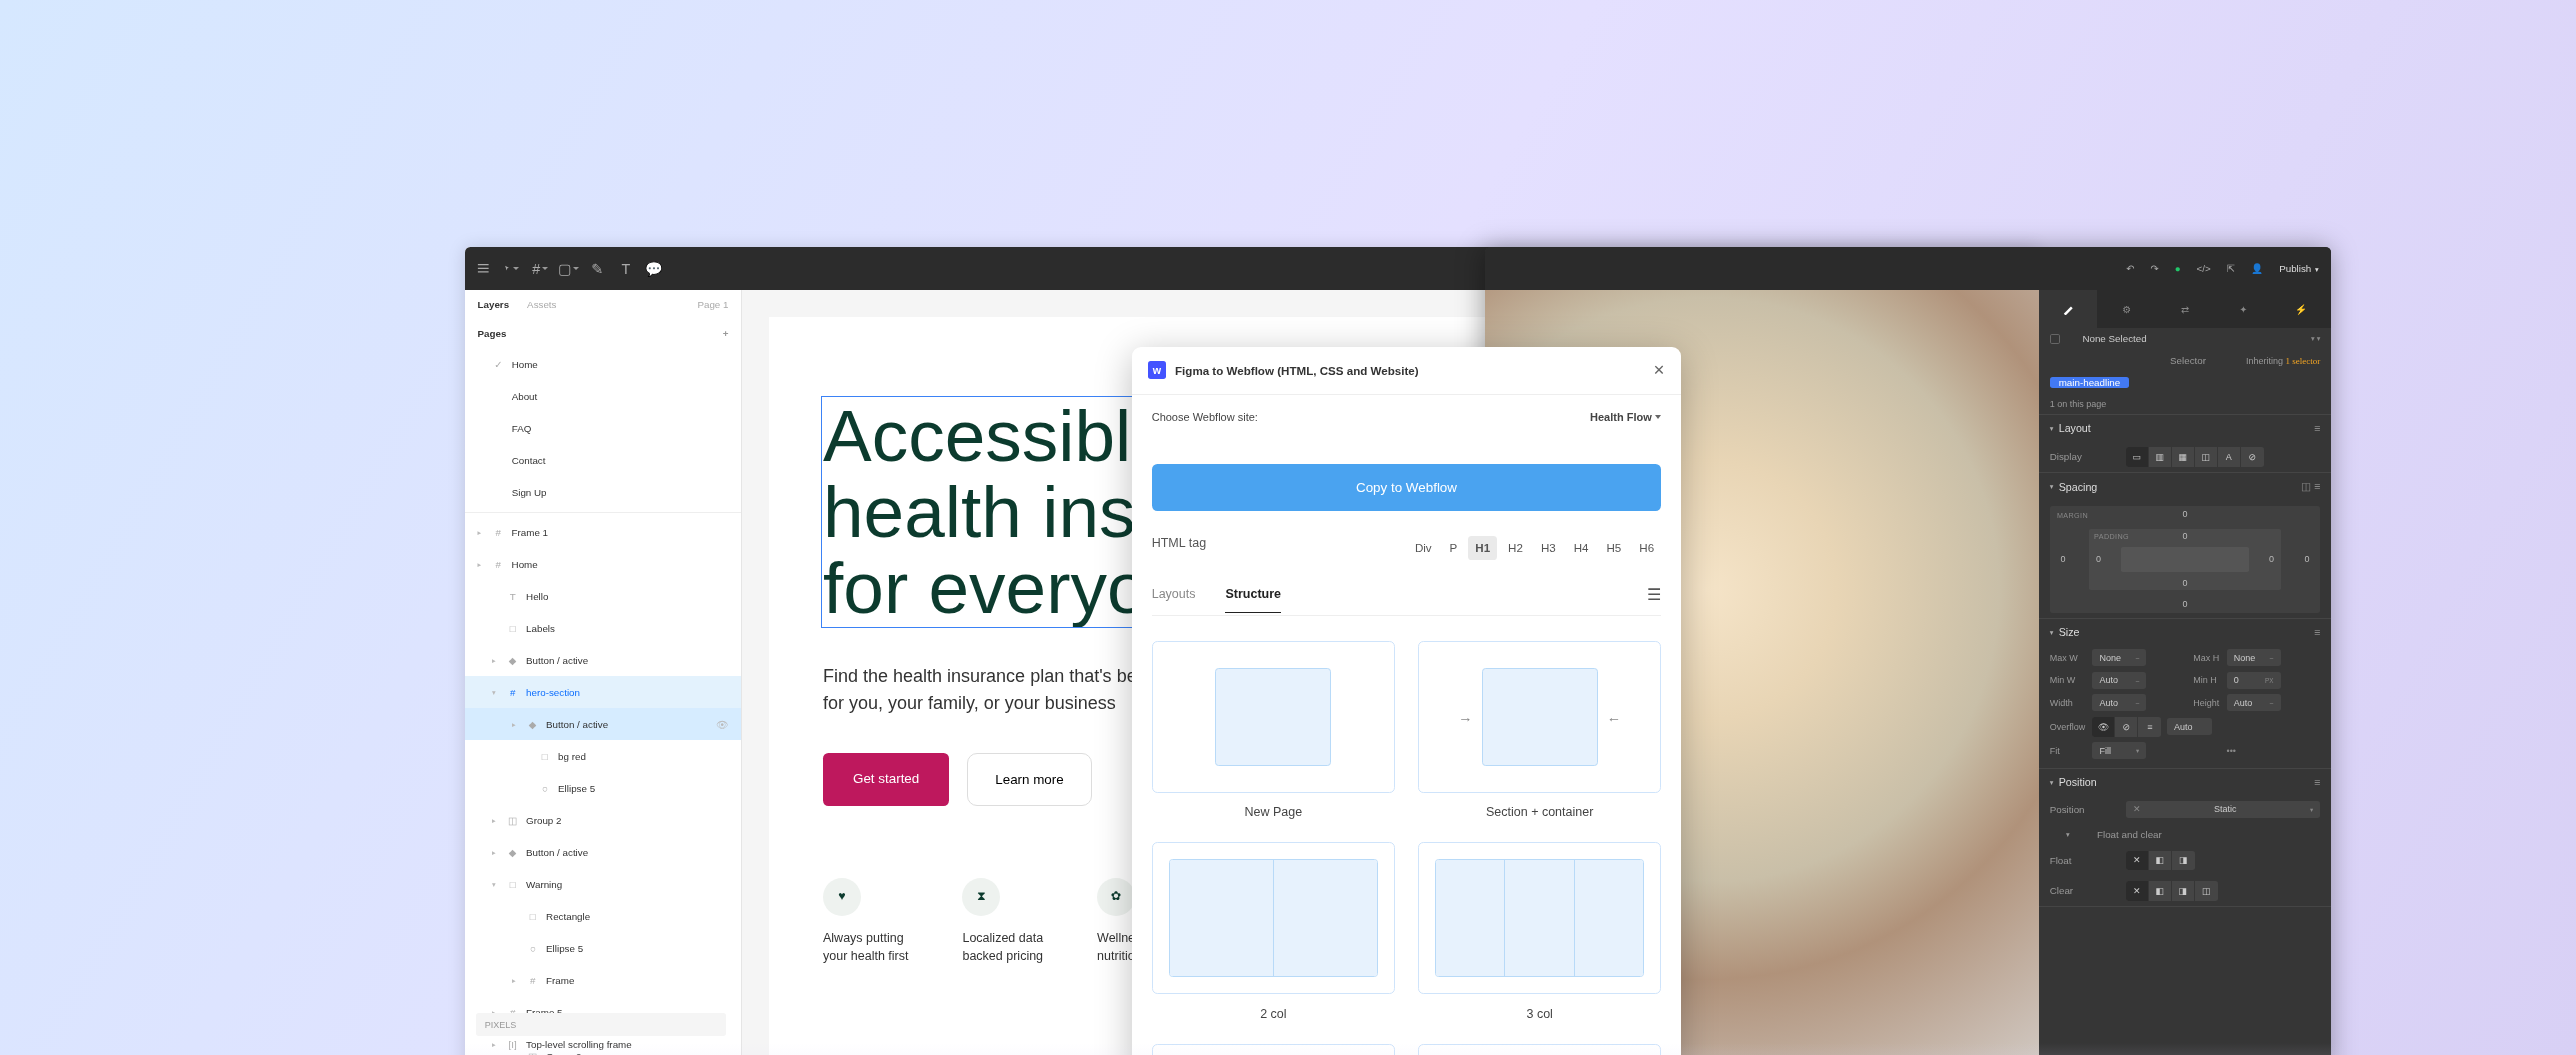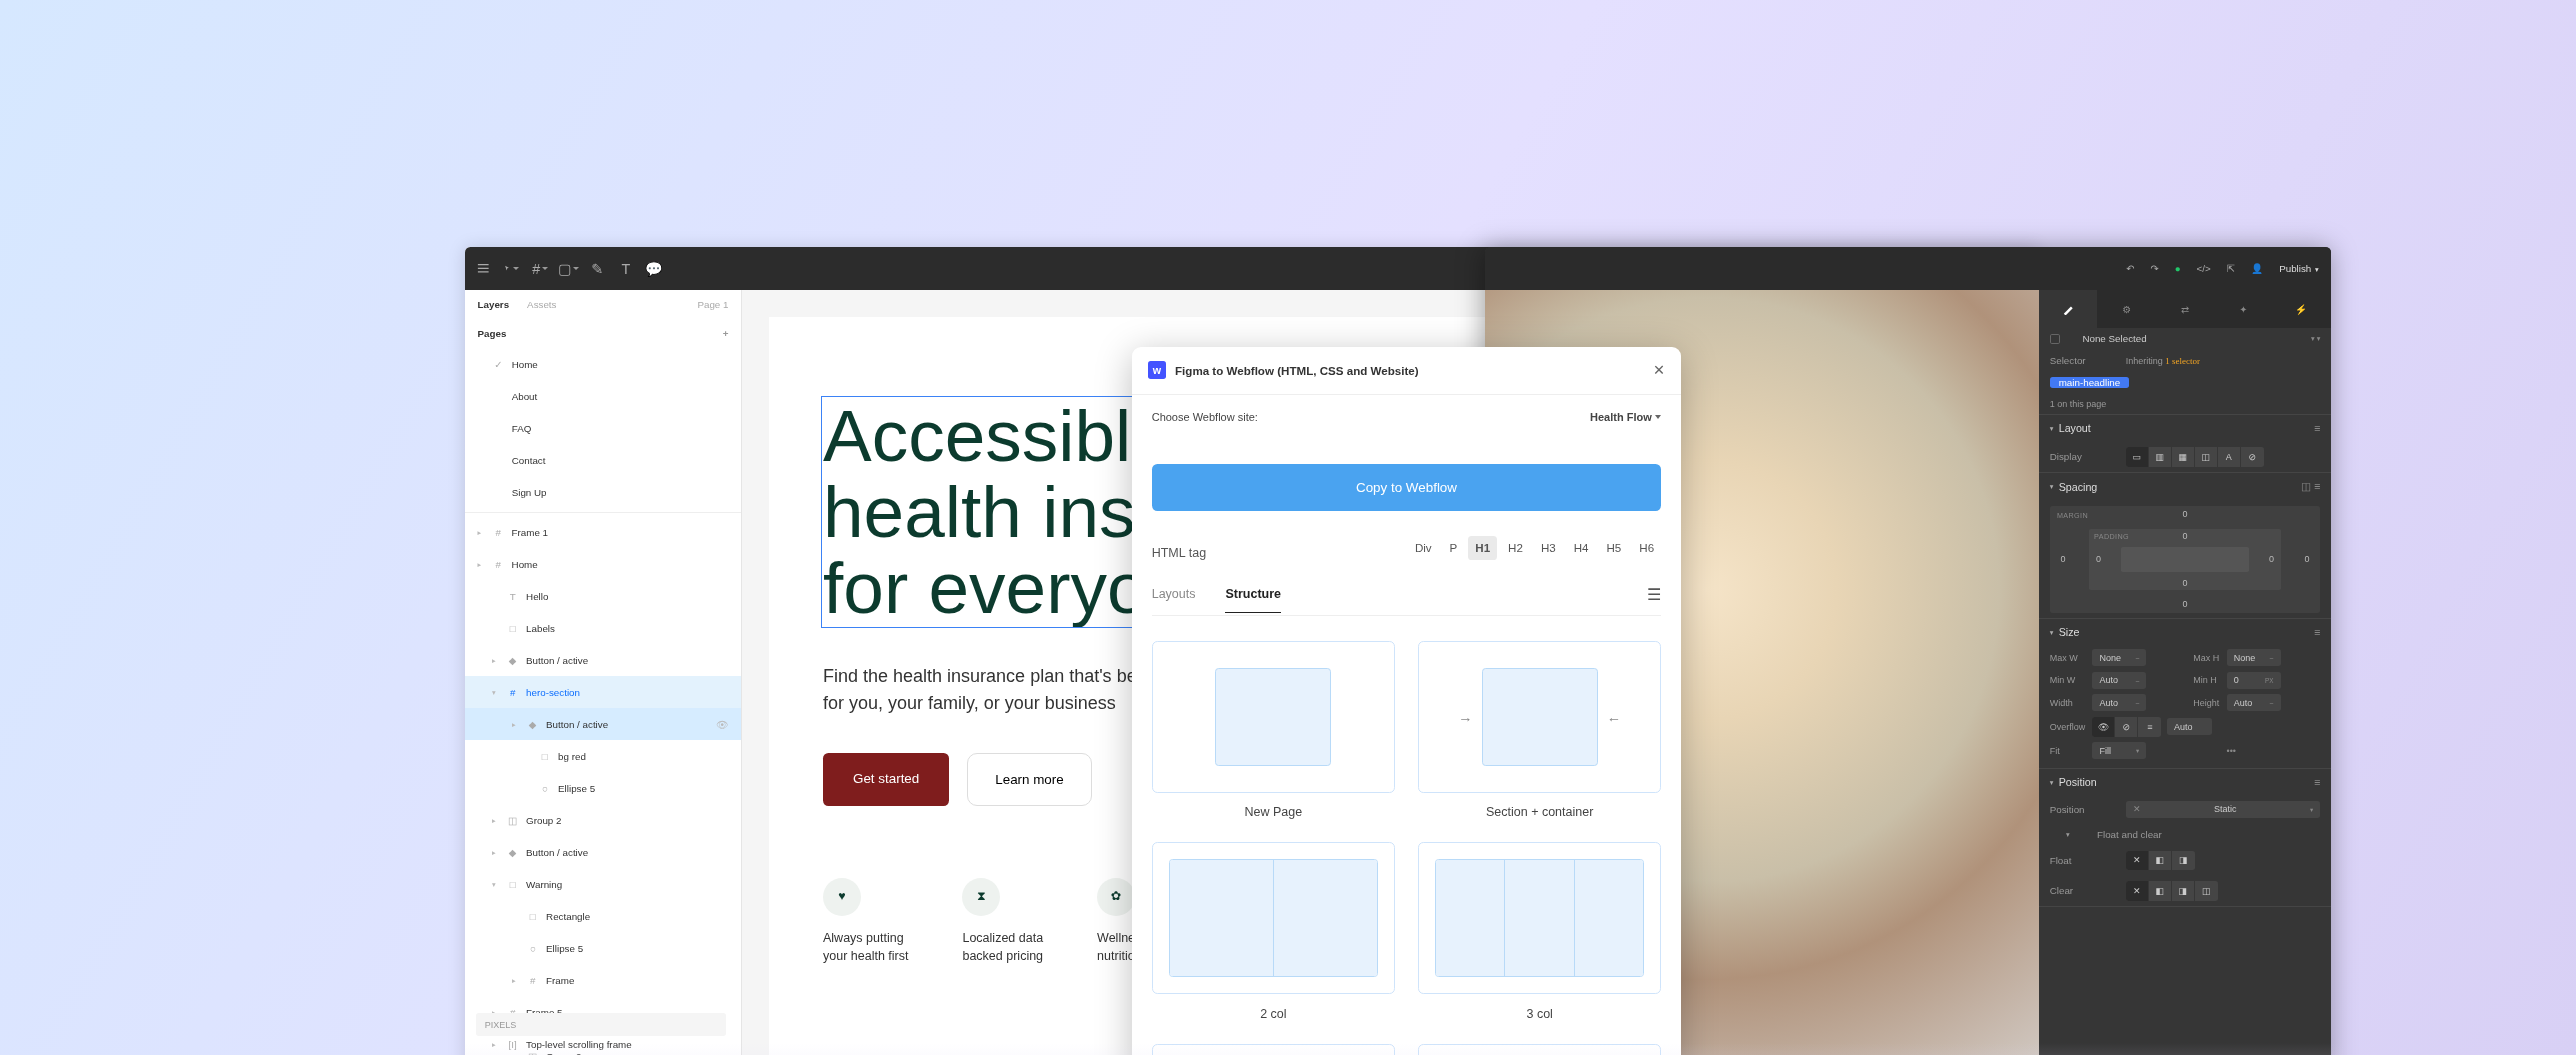--- a/index.html
+++ b/index.html
@@ -26,21 +26,21 @@
 .lp-row .eye { margin-left:auto; color:#bbb; }
 .lp-mask { position:absolute; left:10.7px; width:250px; height:23px; background:#f5f5f5; border-radius:2.7px; font-size:9px; color:#999; display:flex; align-items:center; padding:0 9px; }
 
 .canvas { position: absolute; left: 277px; top: 43px; right: 0; bottom: 0; background: #f5f5f5; }
 .artboard { position: absolute; left: 27px; top: 27px; width: 1234px; height: 823px; background:#fff; }
 .hero { padding: 81px 54px; }
 .hero h1 { font-family: Georgia, serif; font-size: 73px; line-height: 1.04; font-weight: 500; color: #0c3b2e; }
 .hero h1 .sel { outline: 1.8px solid #3b82f6; outline-offset: 1.8px; display:inline-block; }
 .hero-sub { margin-top:36px; font-size:18px; color:#333; line-height:1.5; }
 .hero-btns { margin-top:36px; display:flex; gap:18px; }
-.btn-primary { background:#7f1d1d; color:#fff; padding:18px 30px; border-radius:5.4px; font-size:13.4px; cursor:pointer; }
+.btn-primary { background:#be185d; color:#fff; padding:18px 30px; border-radius:5.4px; font-size:13.4px; cursor:pointer; }
 .btn-secondary { background:#fff; border:0.9px solid #ddd; padding:18px 27px; border-radius:10px; font-size:13.4px; cursor:pointer; }
 .features { display:flex; gap:54px; margin-top:72px; }
 .feat { font-size:12.5px; color:#333; line-height:1.4; }
 .feat .circ { width:38px; height:38px; border-radius:50%; background:#eef2ef; display:flex; align-items:center; justify-content:center; margin-bottom:14.3px; color:#0c3b2e; }
 
 
 .webflow { position: absolute; left: 1020px; top: 0; width: 846px; height: 900px; background:#363636; box-shadow: -1.8px 1.8px 27px rgba(0,0,0,.35); border-radius: 5.4px 5.4px 0 0; overflow:hidden; color:#ccc; font-size:9.8px; }
 .wf-topbar { height:43px; background:#2b2b2b; display:flex; align-items:center; justify-content:flex-end; padding:0 12.5px; gap:16px; }
 .wf-tb-ico { color:#aaa; cursor:pointer; display:flex; align-items:center; }
 .wf-tb-ico.ok { color:#21c76a; }
@@ -80,21 +80,21 @@
 .plugin { position:absolute; left:667px; top:100px; width:549px; height:859px; background:#fff; border-radius:9px; box-shadow:0 7.2px 36px rgba(0,0,0,.25); overflow:hidden; display:flex; flex-direction:column; }
 .plugin-head { display:flex; align-items:center; padding:14.3px 16px; gap:9px; border-bottom:0.9px solid #eee; }
 .plugin-head .logo { width:18px; height:18px; background:#4353ff; border-radius:2.7px; display:flex; align-items:center; justify-content:center; color:#fff; font-size:10.7px; font-weight:700; }
 .plugin-head .title { font-size:11.6px; font-weight:600; color:#333; }
 .plugin-head .close { margin-left:auto; color:#666; font-size:14.3px; cursor:pointer; }
 .plugin-body { padding:16px 19.7px; }
 .site-row { display:flex; justify-content:space-between; align-items:center; font-size:11px; color:#444; margin-bottom:12.5px; }
 .site-row .site { font-weight:600; display:flex; align-items:center; gap:3.6px; }
 .site-row .site::after { content:''; border-left:3.6px solid transparent; border-right:3.6px solid transparent; border-top:4.5px solid #666; }
 .copy-btn { width:100%; padding:16px; background:#4aa3f0; color:#fff; border:none; border-radius:5.4px; font-size:13.4px; cursor:pointer;margin-top:29px; }
-.tag-row { display:flex; justify-content:space-between; align-items:flex-end; margin-top:25px; font-size:12.5px; color:#555; }
+.tag-row { display:flex; justify-content:space-between; align-items:flex-start; margin-top:25px; font-size:12.5px; color:#555; }
 .tag-opts { display:flex; gap:3.6px; }
 .tag-opts > span { padding:5.4px 7.2px; border-radius:3.6px; cursor:pointer; font-size:11.6px; }
 .tag-opts > span.active { background:#eaeaea; font-weight:600; }
 .plugin-tabs { display:flex; gap:30px; margin-top:25px; border-bottom:0.9px solid #eee; font-size:12.5px; align-items:center; }
 .plugin-tabs > span { padding-bottom:10.7px; cursor:pointer; color:#888; }
 .plugin-tabs > span.active { color:#222; font-weight:600; border-bottom:1.8px solid #222; }
 .plugin-tabs .menu { margin-left:auto; font-size:16px; color:#555; cursor:pointer; }
 .layout-grid { display:grid; grid-template-columns:1fr 1fr; gap:23px; margin-top:25px; }
 .layout-card { text-align:center; font-size:12.5px; color:#444; cursor:pointer; }
 .layout-card .box { height:152px; border:0.9px solid #cfe4fb; border-radius:5.4px; display:flex; align-items:center; justify-content:center; gap:9px; padding:16px; margin-bottom:12.5px; }
@@ -325,21 +325,21 @@
       <div>✦</div>
       <div>⚡</div>
     </div>
 
     <div class="wf-sec">
       <div class="wf-row">
             <span class="wf-check"></span>
             <span class="wf-val">None Selected</span>
             <span style="margin-left:auto;color:#888;font-size:7.2px">▾ ▾</span>
           </div>
-      <div class="wf-row" style="justify-content:flex-start">
+      <div class="wf-row" style="justify-content:flex-end">
             <span class="wf-label">Selector</span>
             <span class="wf-inherit"><span>Inheriting</span> <span class="n">1 selector</span></span>
           </div>
       <div class="wf-row">
             <span class="wf-selector">main-headline</span>
           </div>
       <div class="wf-row" style="color:#999;font-size:9px">
             <span>1 on this page</span>
           </div>
     </div>

